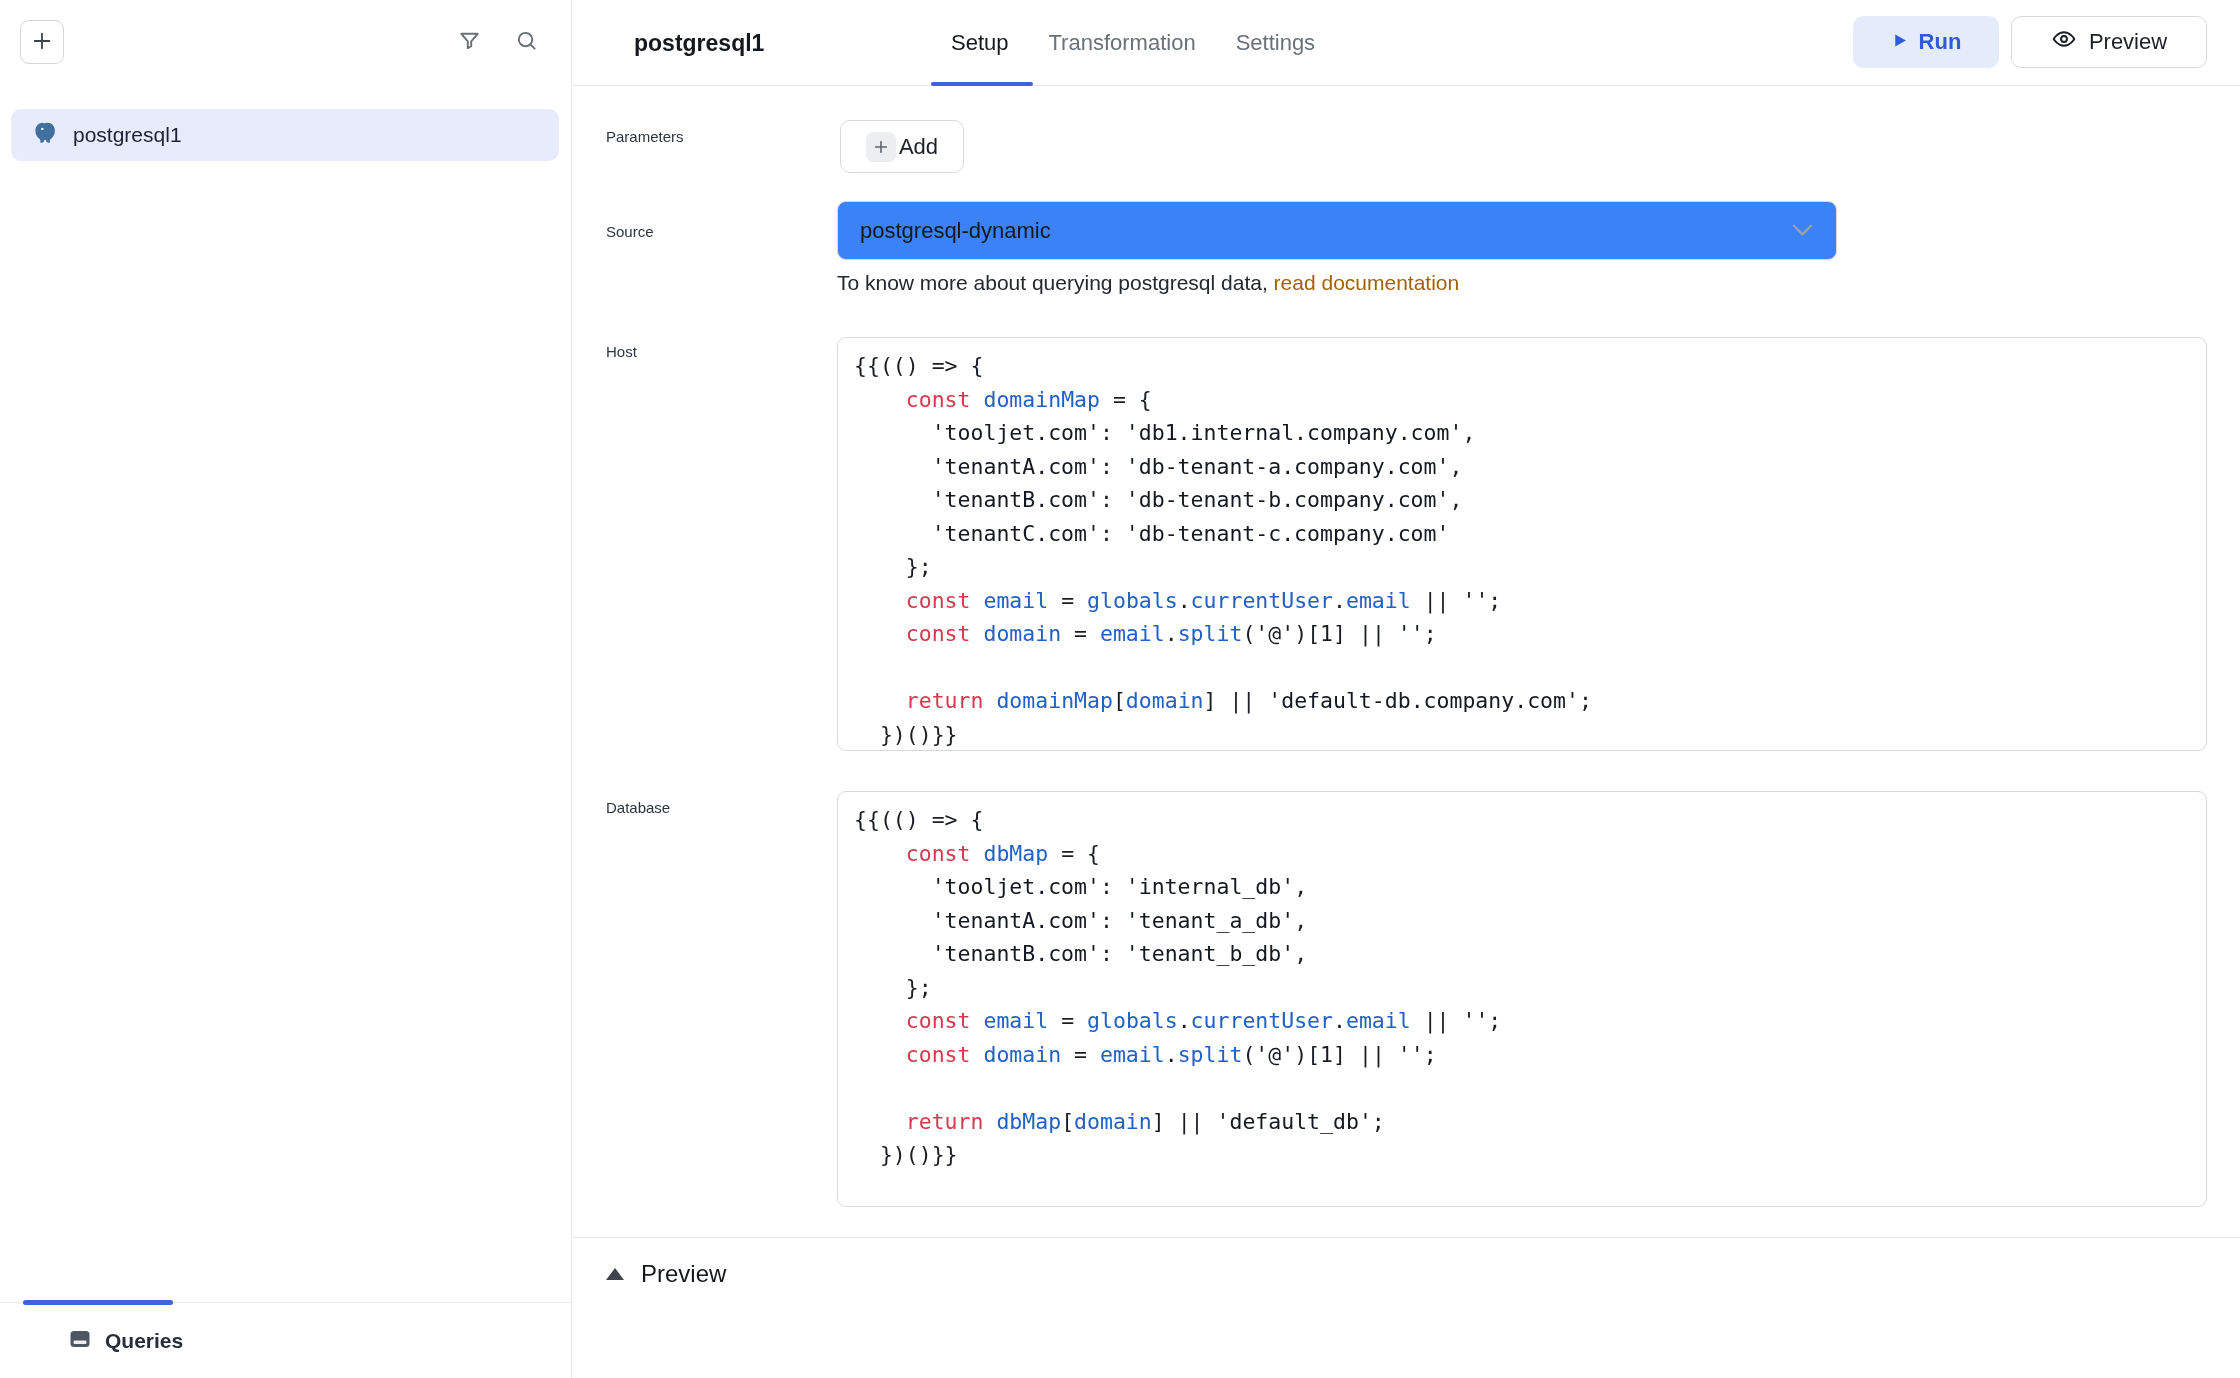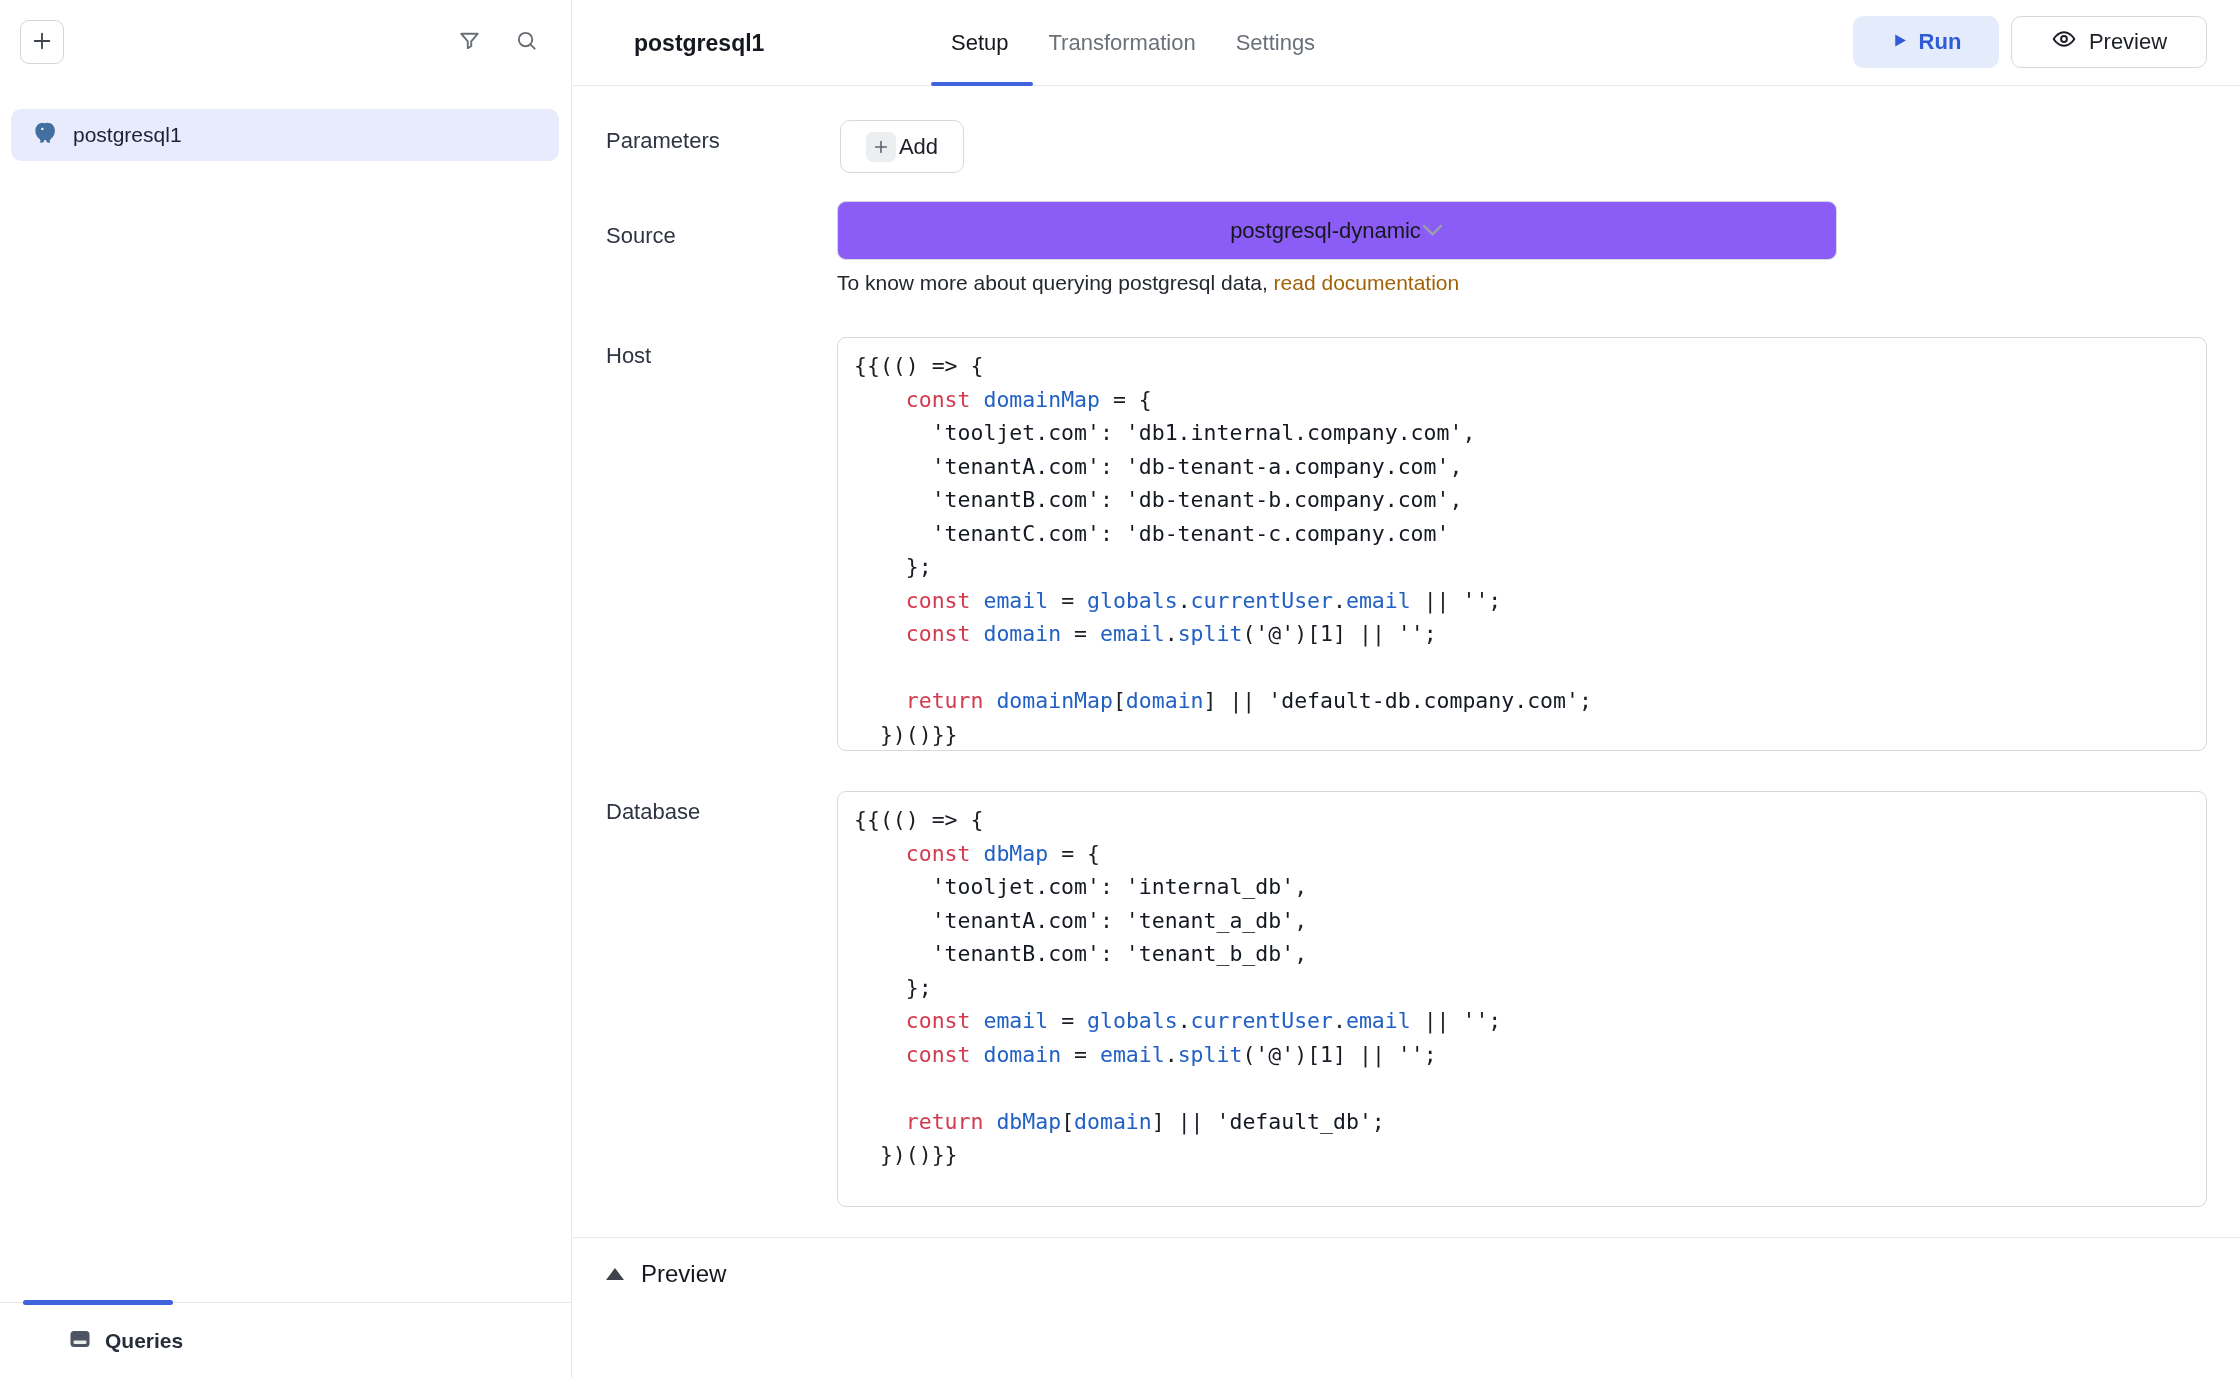--- a/index.html
+++ b/index.html
@@ -24,28 +24,28 @@
   #main-header { position:absolute; left:0; top:0; width:1667px; height:86px; border-bottom:1px solid #e6e8eb; background:#fff; }
   #query-title { position:absolute; left:61px; top:0; height:86px; display:flex; align-items:center; font-size:23px; font-weight:600; color:#15181e; cursor:pointer; }
   #tabs { position:absolute; left:378px; top:0; height:86px; display:flex; gap:40px; align-items:center; }
   .tab { font-size:22px; font-weight:500; color:#6a7178; cursor:pointer; }
   .tab.active { color:#15181e; }
   #tab-underline { position:absolute; left:358px; bottom:-1px; width:102px; height:4px; background:#3e63dd; border-radius:2px; }
   #run-btn { position:absolute; left:1280px; top:16px; width:146px; height:52px; background:#e4ecfc; border:none; border-radius:10px; display:flex; align-items:center; justify-content:center; gap:11px; font-family:inherit; font-size:22px; font-weight:600; color:#2f5bd7; cursor:pointer; }
   #preview-btn { position:absolute; left:1438px; top:16px; width:196px; height:52px; background:#fff; border:1px solid #d6d9de; border-radius:10px; display:flex; align-items:center; justify-content:center; gap:12px; font-family:inherit; font-size:22px; font-weight:500; color:#1c1f26; cursor:pointer; }
 
   
-  .form-label { position:absolute; left:33px; font-size:22px; font-weight:500; color:#2e3442; }
+  .form-label { position:absolute; left:33px; font-size:15px; font-weight:500; color:#2e3442; }
   #params-label { top:128px; }
   #source-label { top:223px; }
   #host-label { top:343px; }
   #db-label { top:799px; }
   #add-btn { position:absolute; left:267px; top:120px; width:124px; height:53px; background:#fff; border:1px solid #d6d9de; border-radius:10px; display:flex; align-items:center; justify-content:center; gap:3px; font-family:inherit; font-size:22px; font-weight:500; color:#1c1f26; cursor:pointer; }
   #add-btn .plus-box { width:30px; height:30px; border-radius:7px; background:#edeef0; display:flex; align-items:center; justify-content:center; }
-  #source-select { position:absolute; left:264px; top:201px; width:1000px; height:59px; border:1px solid #d6d9de; border-radius:9px; background:#8b5cf6; display:flex; align-items:center; justify-content:center; padding:0 22px; font-size:22px; color:#16181d; cursor:pointer; }
+  #source-select { position:absolute; left:264px; top:201px; width:1000px; height:59px; border:1px solid #d6d9de; border-radius:9px; background:#3b82f6; display:flex; align-items:center; justify-content:space-between; padding:0 22px; font-size:22px; color:#16181d; cursor:pointer; }
   #source-help { position:absolute; left:264px; top:271px; font-size:21px; color:#23272e; }
   #source-help a { color:#a16207; cursor:pointer; }
 
   .code-box { position:absolute; left:264px; width:1370px; border:1px solid #d6d9de; border-radius:9px; background:#fff; padding:11px 16px; font-family:"DejaVu Sans Mono",monospace; font-size:21.5px; line-height:33.5px; overflow:hidden; cursor:text; }
   #host-box { top:337px; height:414px; }
   #db-box { top:791px; height:416px; }
   .code-line { white-space:pre; min-height:33.5px; color:#1a1d23; }
   .tok-k { color:#d23b4e; }
   .tok-v { color:#2160c4; }
   .tok-s { color:#141821; }

